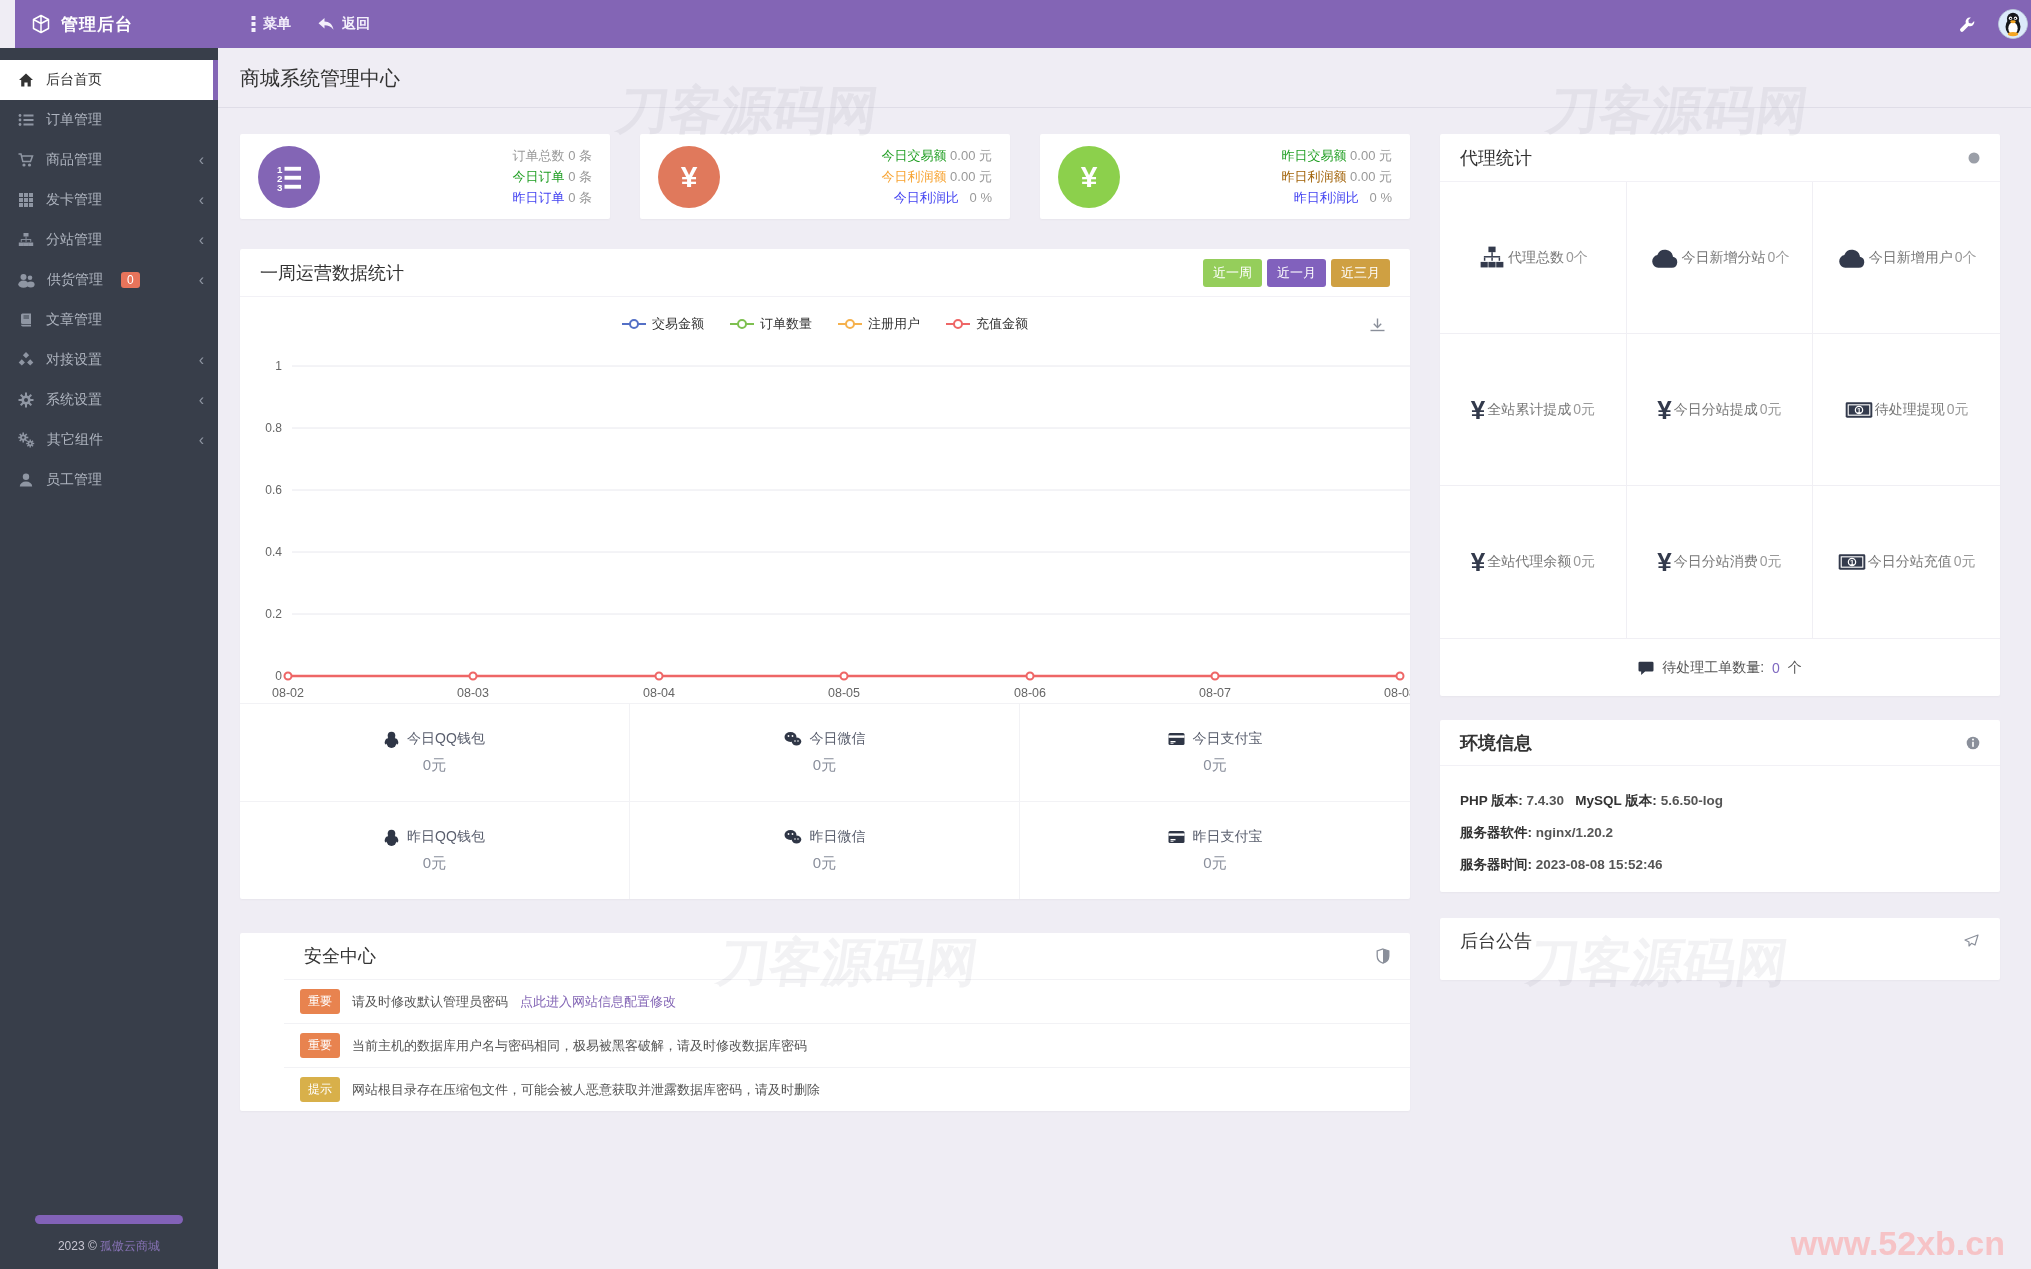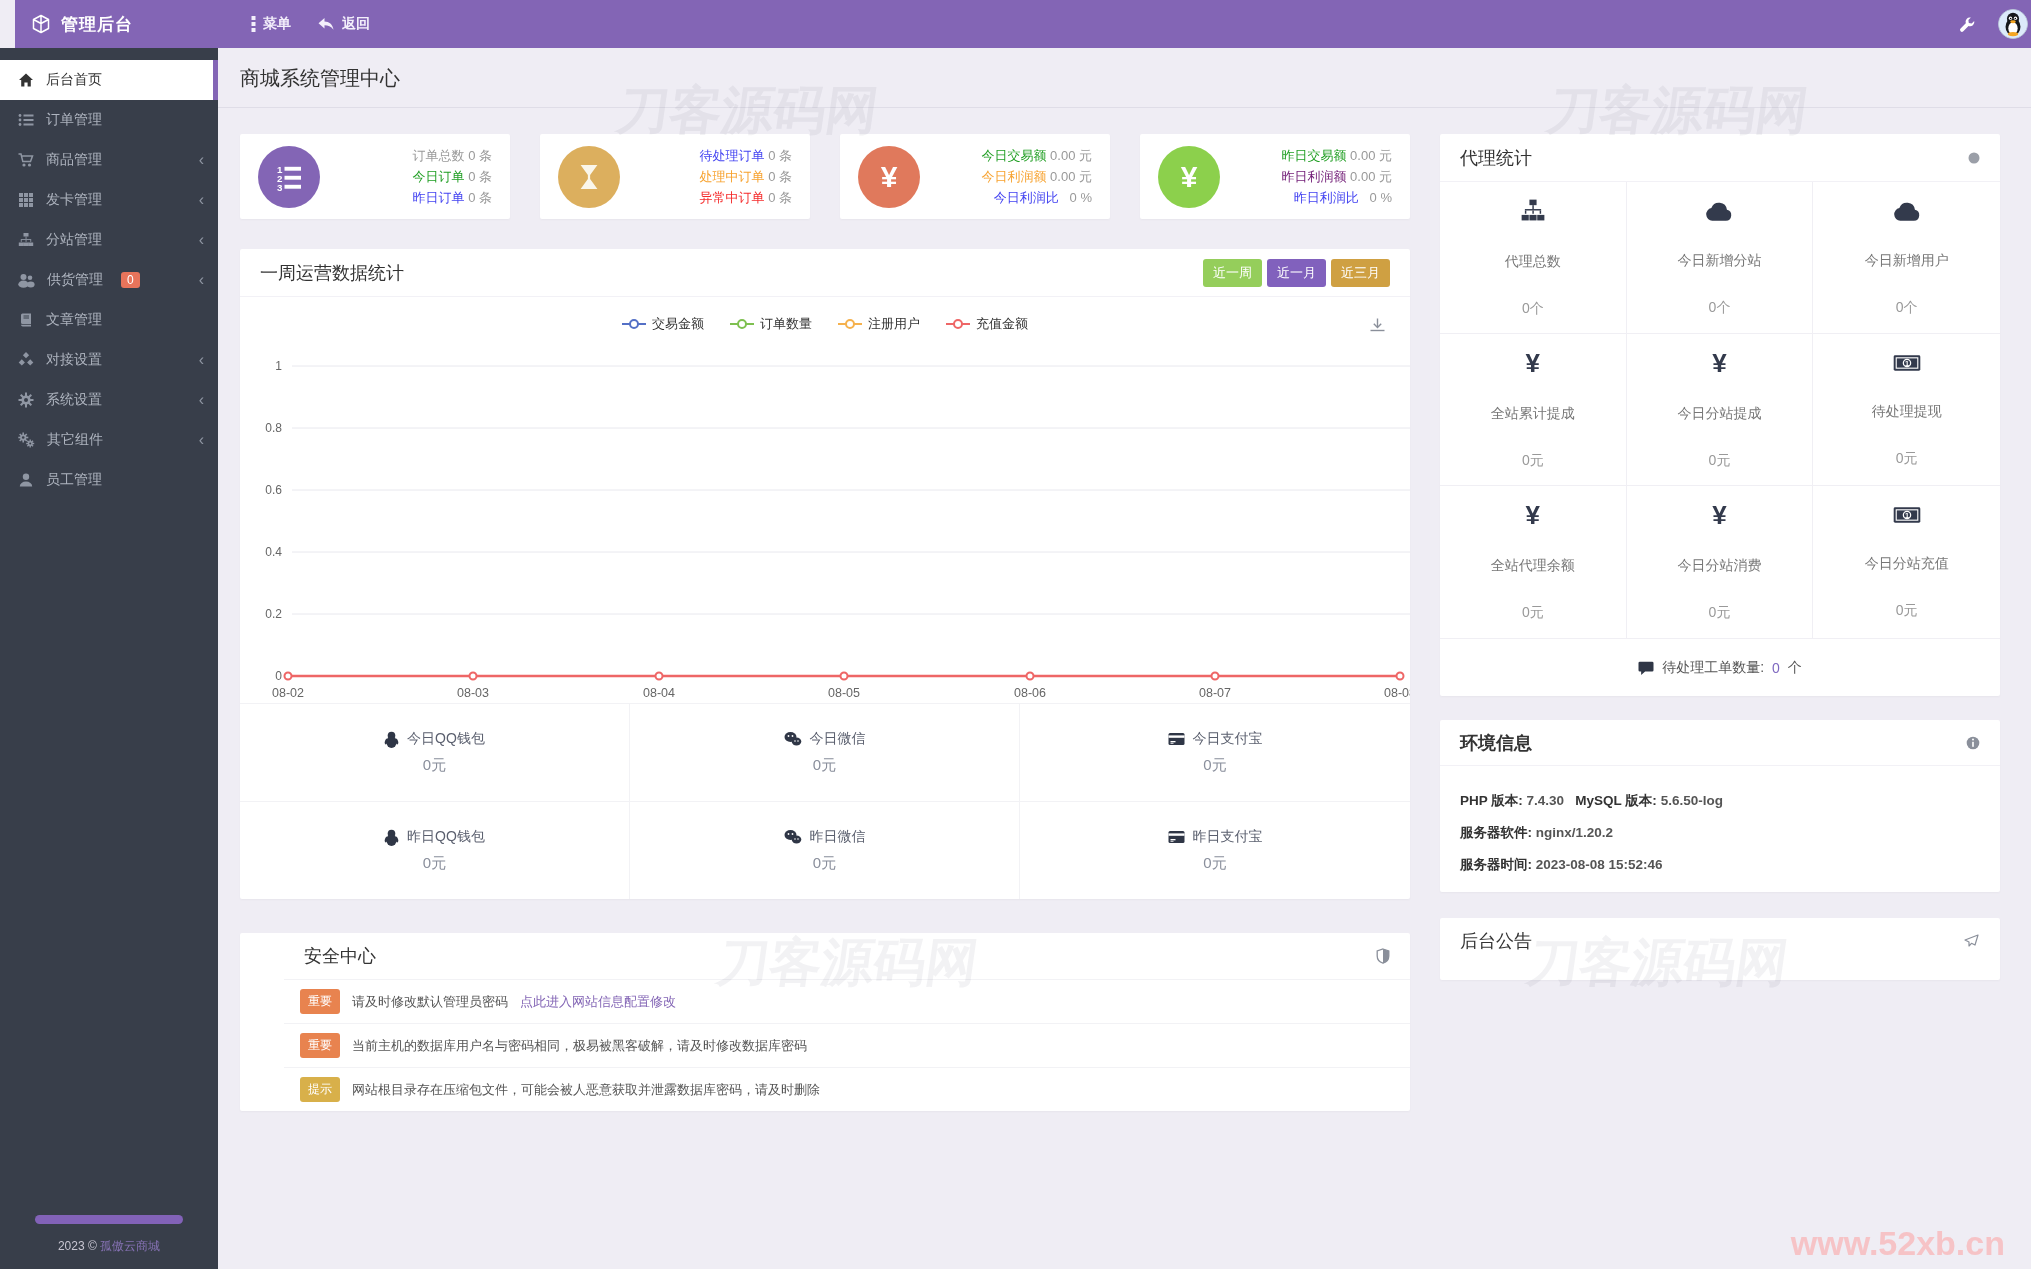--- a/index.html
+++ b/index.html
@@ -46,21 +46,21 @@
   
   .stat-row { display:flex; gap:30px; }
   .stat-card { width:420px; height:85px; display:flex; align-items:center;
     padding:0 18px; }
   .stat-icon { width:62px; height:62px; border-radius:50%; display:flex;
     align-items:center; justify-content:center; flex:none; }
   .stat-icon.yen { color:#fff; font-size:30px; font-weight:bold; }
   .stat-lines { margin-left:auto; text-align:right; font-size:13px; line-height:21px; }
   .stat-lines .val { color:#999; }
   .c-gray{color:#999;} .c-green{color:#1f9e22;} .c-blue{color:#4343f1;}
-  .c-orange{color:#f7a22e;} .c-red{color:#f52b2b;} .c-orangered{color:#701a75;}
+  .c-orange{color:#f7a22e;} .c-red{color:#f52b2b;} .c-orangered{color:#a16207;}
 
   
   .chart-card { margin-top:30px; }
   .card-header { height:48px; display:flex; align-items:center; padding:0 20px;
     border-bottom:1px solid #f2f1f6; }
   .card-header .title { font-size:18px; color:#333; }
   .card-header .hd-right { margin-left:auto; display:flex; align-items:center; gap:5px; }
   .range-btn { color:#fff; font-size:13px; padding:5px 10px; border-radius:3px;
     border:none; cursor:pointer; font-family:inherit; }
   .rb-week{background:#95ce5b;} .rb-month{background:#8161bd;} .rb-quarter{background:#cfa042;}
@@ -86,21 +86,21 @@
   .sec-row { height:44px; display:flex; align-items:center; gap:12px; padding:0 16px;
     border-top:1px solid #f2f2f5; font-size:13px; color:#555; }
   .badge { color:#fff; font-size:12px; padding:4px 8px; border-radius:3px; flex:none; }
   .badge-important { background:#e8834f; }
   .badge-tip { background:#d8b04a; }
   .sec-link { color:#8365b5; cursor:pointer; }
 
   
   .agent-grid { display:grid; grid-template-columns:1fr 1fr 1fr; }
   .agent-cell { height:152px; border-right:1px solid #f0eff4; border-bottom:1px solid #f0eff4;
-    display:flex; flex-direction:column; align-items:center; justify-content:center; gap:29px; }
+    display:flex; flex-direction:row; align-items:center; justify-content:center; gap:2px; }
   .agent-cell:nth-child(3n) { border-right:none; }
   .agent-label { font-size:14px; color:#777; }
   .agent-value { font-size:14px; color:#999; }
   .agent-yen { font-size:26px; font-weight:bold; color:#333a4c; line-height:26px; }
   .agent-foot { height:58px; display:flex; align-items:center; justify-content:center; gap:8px;
     font-size:14px; color:#555; }
   .agent-foot .num { color:#7e68c0; }
 
   
   .env-card { margin-top:24px;font-weight:bold; }
@@ -365,32 +365,20 @@
                   <rect x="7" y="3.2" width="11" height="2.6"></rect>
                   <rect x="7" y="9.2" width="11" height="2.6"></rect>
                   <rect x="7" y="15.2" width="11" height="2.6"></rect>
                 </g>
               </svg>
           </div>
           <div class="stat-lines">
             <div><span class="c-gray">订单总数</span> <span class="val">0</span> <span class="val">条</span></div>
             <div><span class="c-green">今日订单</span> <span class="val">0</span> <span class="val">条</span></div>
             <div><span class="c-blue">昨日订单</span> <span class="val">0</span> <span class="val">条</span></div>
-          </div>
-        </div>
-        <div class="card stat-card">
-          <div class="stat-icon" style="background:#dcaf5e;">
-            <svg width="28" height="28" viewBox="0 0 20 20">
-                <path d="M4 1.5 H16 L10.8 8.5 V11.5 L16 18.5 H4 L9.2 11.5 V8.5 Z" fill="#faf6ea"></path>
-              </svg>
-          </div>
-          <div class="stat-lines">
-            <div><span class="c-blue">待处理订单</span> <span class="val">0</span> <span class="val">条</span></div>
-            <div><span class="c-orange">处理中订单</span> <span class="val">0</span> <span class="val">条</span></div>
-            <div><span class="c-red">异常中订单</span> <span class="val">0</span> <span class="val">条</span></div>
           </div>
         </div>
         <div class="card stat-card">
           <div class="stat-icon yen" style="background:#e0795c;">¥</div>
           <div class="stat-lines">
             <div><span class="c-green">今日交易额</span> <span class="val">0.00</span> <span class="val">元</span></div>
             <div><span class="c-orange">今日利润额</span> <span class="val">0.00</span> <span class="val">元</span></div>
             <div><span class="c-blue">今日利润比</span>&nbsp;&nbsp;&nbsp;<span class="val">0</span> <span class="val">%</span></div>
           </div>
         </div>

